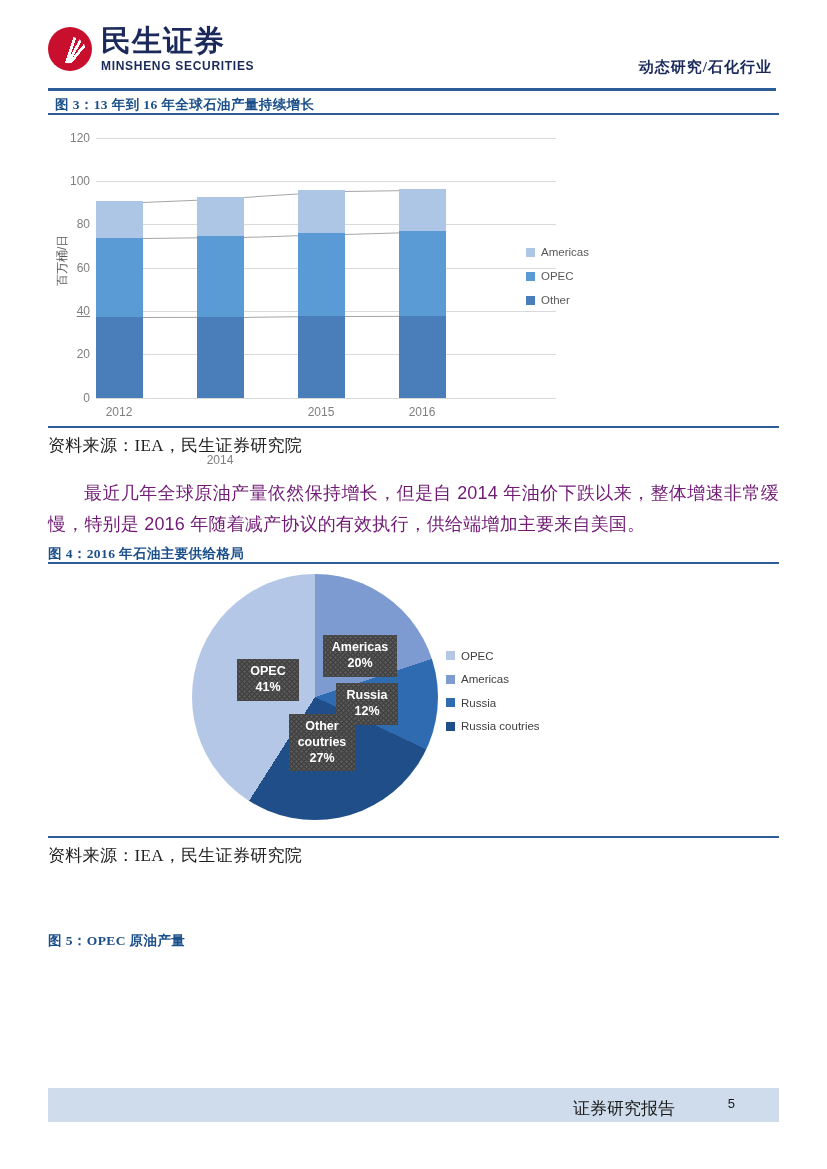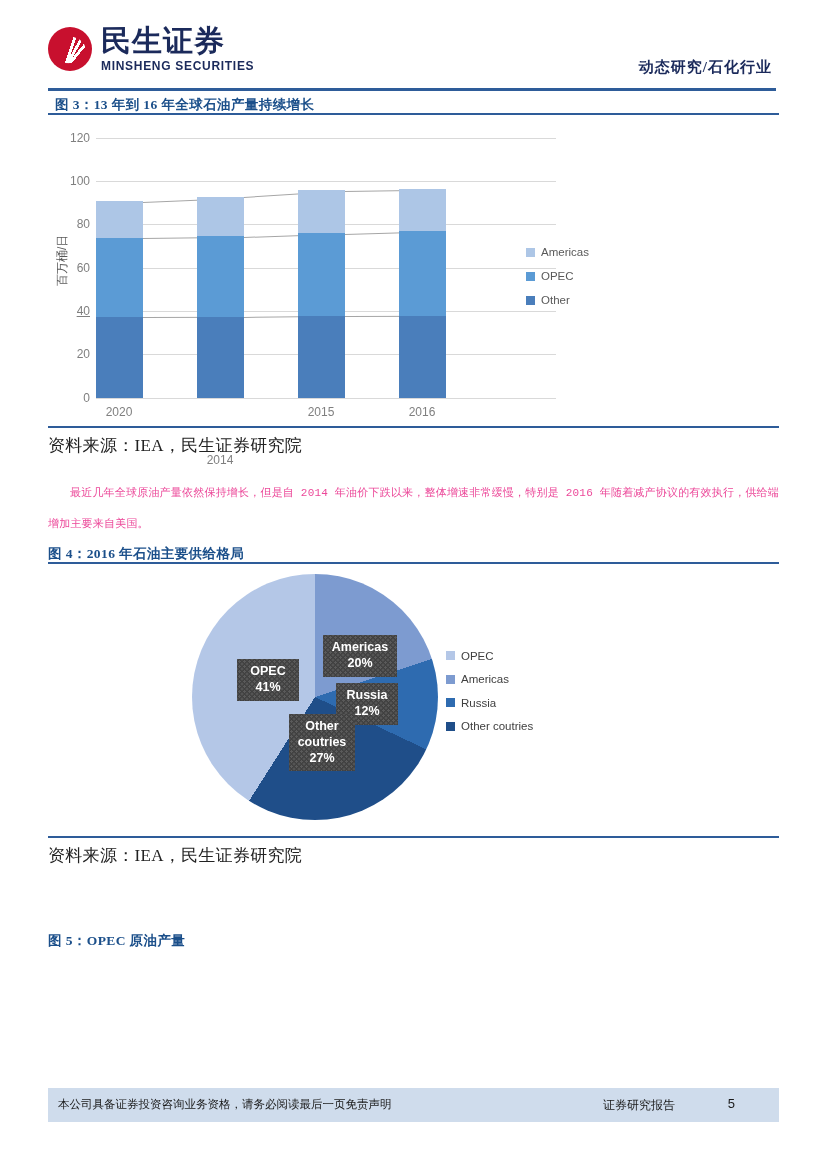--- a/index.html
+++ b/index.html
@@ -231,24 +231,24 @@
     width: 9px; height: 9px;
     margin-right: 6px;
     flex: 0 0 auto;
   }
 
   
   .para {
     position: absolute;
     left: 48px;
     width: 731px;
-    font-family: Liberation Mono, monospace;
-    font-size: 11px;
+    font-family: Liberation Sans, sans-serif;
+    font-size: 18px;
     line-height: 31px;
-    color: #ec4899;
+    color: #701a75;
     text-indent: 2em;
     text-align: justify;
     letter-spacing: 0.2px;
   }
 
   
   .footer-band {
     position: absolute;
     left: 48px; right: 48px; bottom: 47px;
     height: 34px;
@@ -258,21 +258,21 @@
     position: absolute;
     left: 10px; top: 9px;
     font-family: "Liberation Sans", sans-serif;
     font-size: 11.5px;
     color: #1a1a1a;
   }
   .footer-mid {
     position: absolute;
     right: 104px; top: 9px;
     font-family: "Liberation Sans", sans-serif;
-    font-size: 12px;
+    font-size: 17px;
     color: #1a1a1a;
   }
   .footer-page {
     position: absolute;
     right: 44px; top: 8px;
     font-family: "Liberation Sans", sans-serif;
     font-size: 13px;
     color: #1a1a1a;
   }
 </style>
@@ -336,21 +336,21 @@
     <div class="bar-seg" style="left:149px; top:81px;  width:47px; height:39px; background:#adc6e6;"></div>
 
     <div class="bar-seg" style="left:250px; top:200px; width:47px; height:82px; background:#4a7ebb;"></div>
     <div class="bar-seg" style="left:250px; top:117px; width:47px; height:83px; background:#5b9bd5;"></div>
     <div class="bar-seg" style="left:250px; top:74px;  width:47px; height:43px; background:#adc6e6;"></div>
 
     <div class="bar-seg" style="left:351px; top:200px; width:47px; height:82px; background:#4a7ebb;"></div>
     <div class="bar-seg" style="left:351px; top:115px; width:47px; height:85px; background:#5b9bd5;"></div>
     <div class="bar-seg" style="left:351px; top:73px;  width:47px; height:42px; background:#adc6e6;"></div>
 
-    <div class="xtick" style="left:41px;  top:289px;">2020</div>
+    <div class="xtick" style="left:41px;  top:289px;">2012</div>
     <div class="xtick" style="left:142px; top:289px;margin-top:48px;">2014</div>
     <div class="xtick" style="left:243px; top:289px;">2015</div>
     <div class="xtick" style="left:344px; top:289px;">2016</div>
 
     <div class="legend1">
       <div class="lrow">
         <span class="sw" style="background:#adc6e6;"></span>
         <span>Americas</span>
       </div>
       <div class="lrow">
@@ -406,30 +406,29 @@
       <div class="lrow">
         <span class="sw" style="background:#7d9bd0;"></span>
         <span>Americas</span>
       </div>
       <div class="lrow">
         <span class="sw" style="background:#2e6bb0;"></span>
         <span>Russia</span>
       </div>
       <div class="lrow">
         <span class="sw" style="background:#1f4e89;"></span>
-        <span>Other coutries</span>
+        <span>Russia coutries</span>
       </div>
     </div>
   </div>
 
   <div class="fig-rule-bottom" style="top:836px;"></div>
   <div class="fig-source" style="top:844px;">资料来源：IEA，民生证券研究院</div>
 
 
   <div class="fig-title" style="top:932px;">图 5：OPEC 原油产量</div>
 
   <div class="footer-band">
-    <div class="footer-left">本公司具备证券投资咨询业务资格，请务必阅读最后一页免责声明</div>
     <div class="footer-mid">证券研究报告</div>
     <div class="footer-page">5</div>
   </div>
 
 </div>
 
 </body></html>

